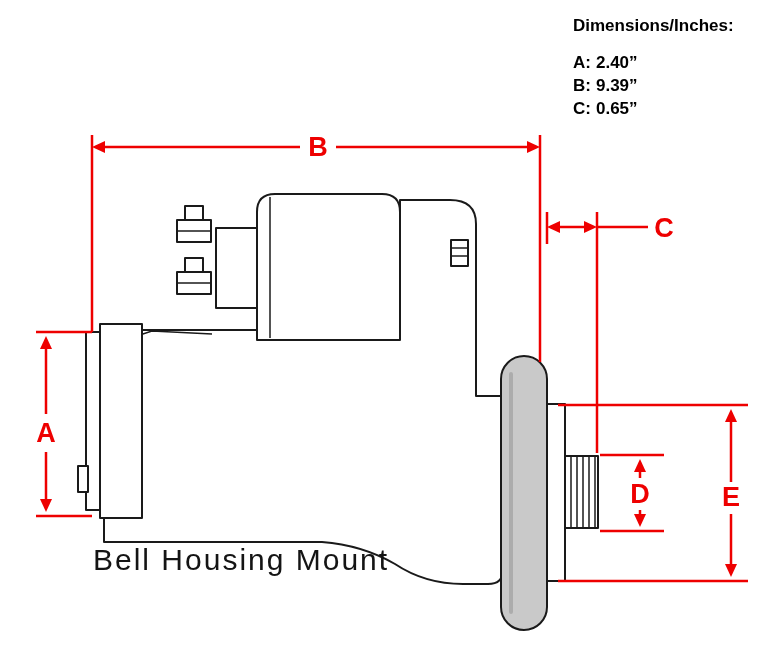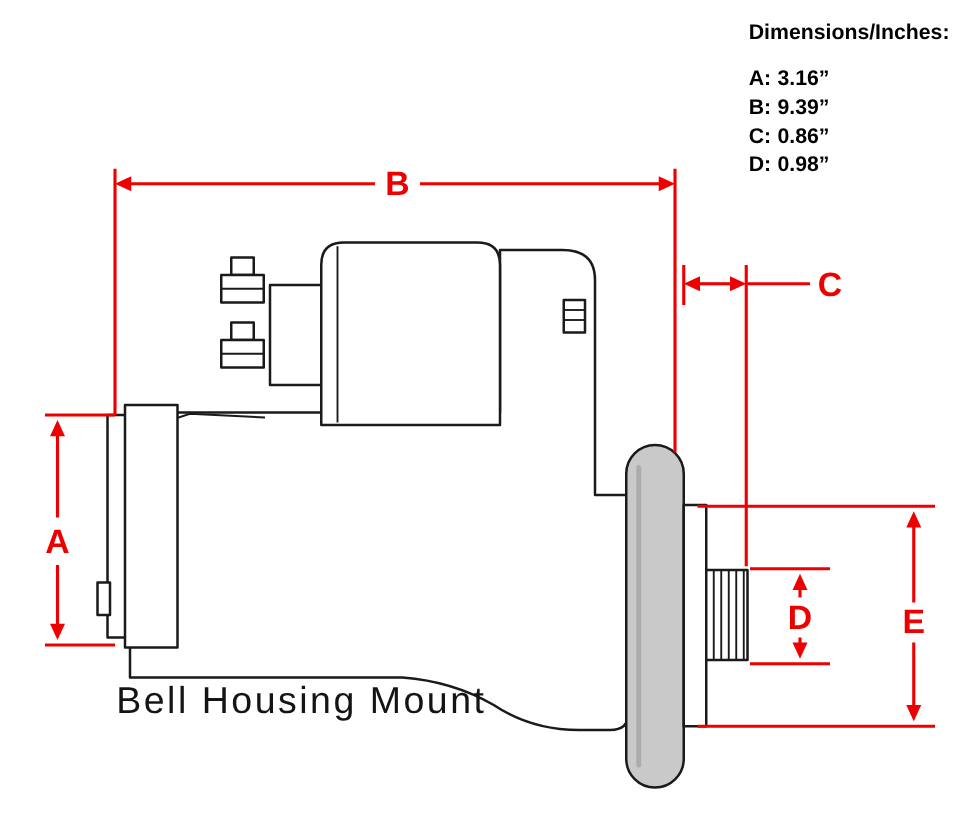--- a/index.html
+++ b/index.html
@@ -15,21 +15,21 @@
   .shade{stroke:#9a9a9a;stroke-width:4;opacity:.6;stroke-linecap:round;}
 
   
   .dim{stroke:#ee0000;stroke-width:2.5;fill:none;}
   .dim-head{fill:#ee0000;stroke:none;}
   .dim-label{font:bold 27px "Liberation Sans",sans-serif;fill:#ee0000;}
 
   .caption{font:300 30px "Liberation Sans",sans-serif;fill:#141414;letter-spacing:2px;}
 
   
-  .legend{position:absolute;left:599px;top:16px;color:#000;}
+  .legend{position:absolute;left:573px;top:16px;color:#000;}
   .legend-title{font-size:17px;font-weight:bold;margin-bottom:15px;}
   .legend-row{font-size:17px;font-weight:bold;line-height:23px;white-space:nowrap;}
   .legend-row .lab{margin-right:5px;}
 </style>
 </head>
 <body>
 
 <div class="canvas-wrap">
   <svg width="775" height="660" viewBox="0 0 775 660">
 
@@ -124,24 +124,21 @@
       <text class="dim-label" x="731" y="506" text-anchor="middle">E</text>
     </g>
 
     <text class="caption" x="93" y="570">Bell Housing Mount</text>
   </svg>
 </div>
 
 <div class="legend">
   <div class="legend-title">Dimensions/Inches:</div>
   <div class="legend-row">
-    <span class="lab">A:</span><span>3.16”</span>
+    <span class="lab">A:</span><span>2.40”</span>
   </div>
   <div class="legend-row">
     <span class="lab">B:</span><span>9.39”</span>
   </div>
   <div class="legend-row">
-    <span class="lab">C:</span><span>0.86”</span>
-  </div>
-  <div class="legend-row">
-    <span class="lab">D:</span><span>0.98”</span>
+    <span class="lab">C:</span><span>0.65”</span>
   </div>
 </div>
 
 </body></html>

